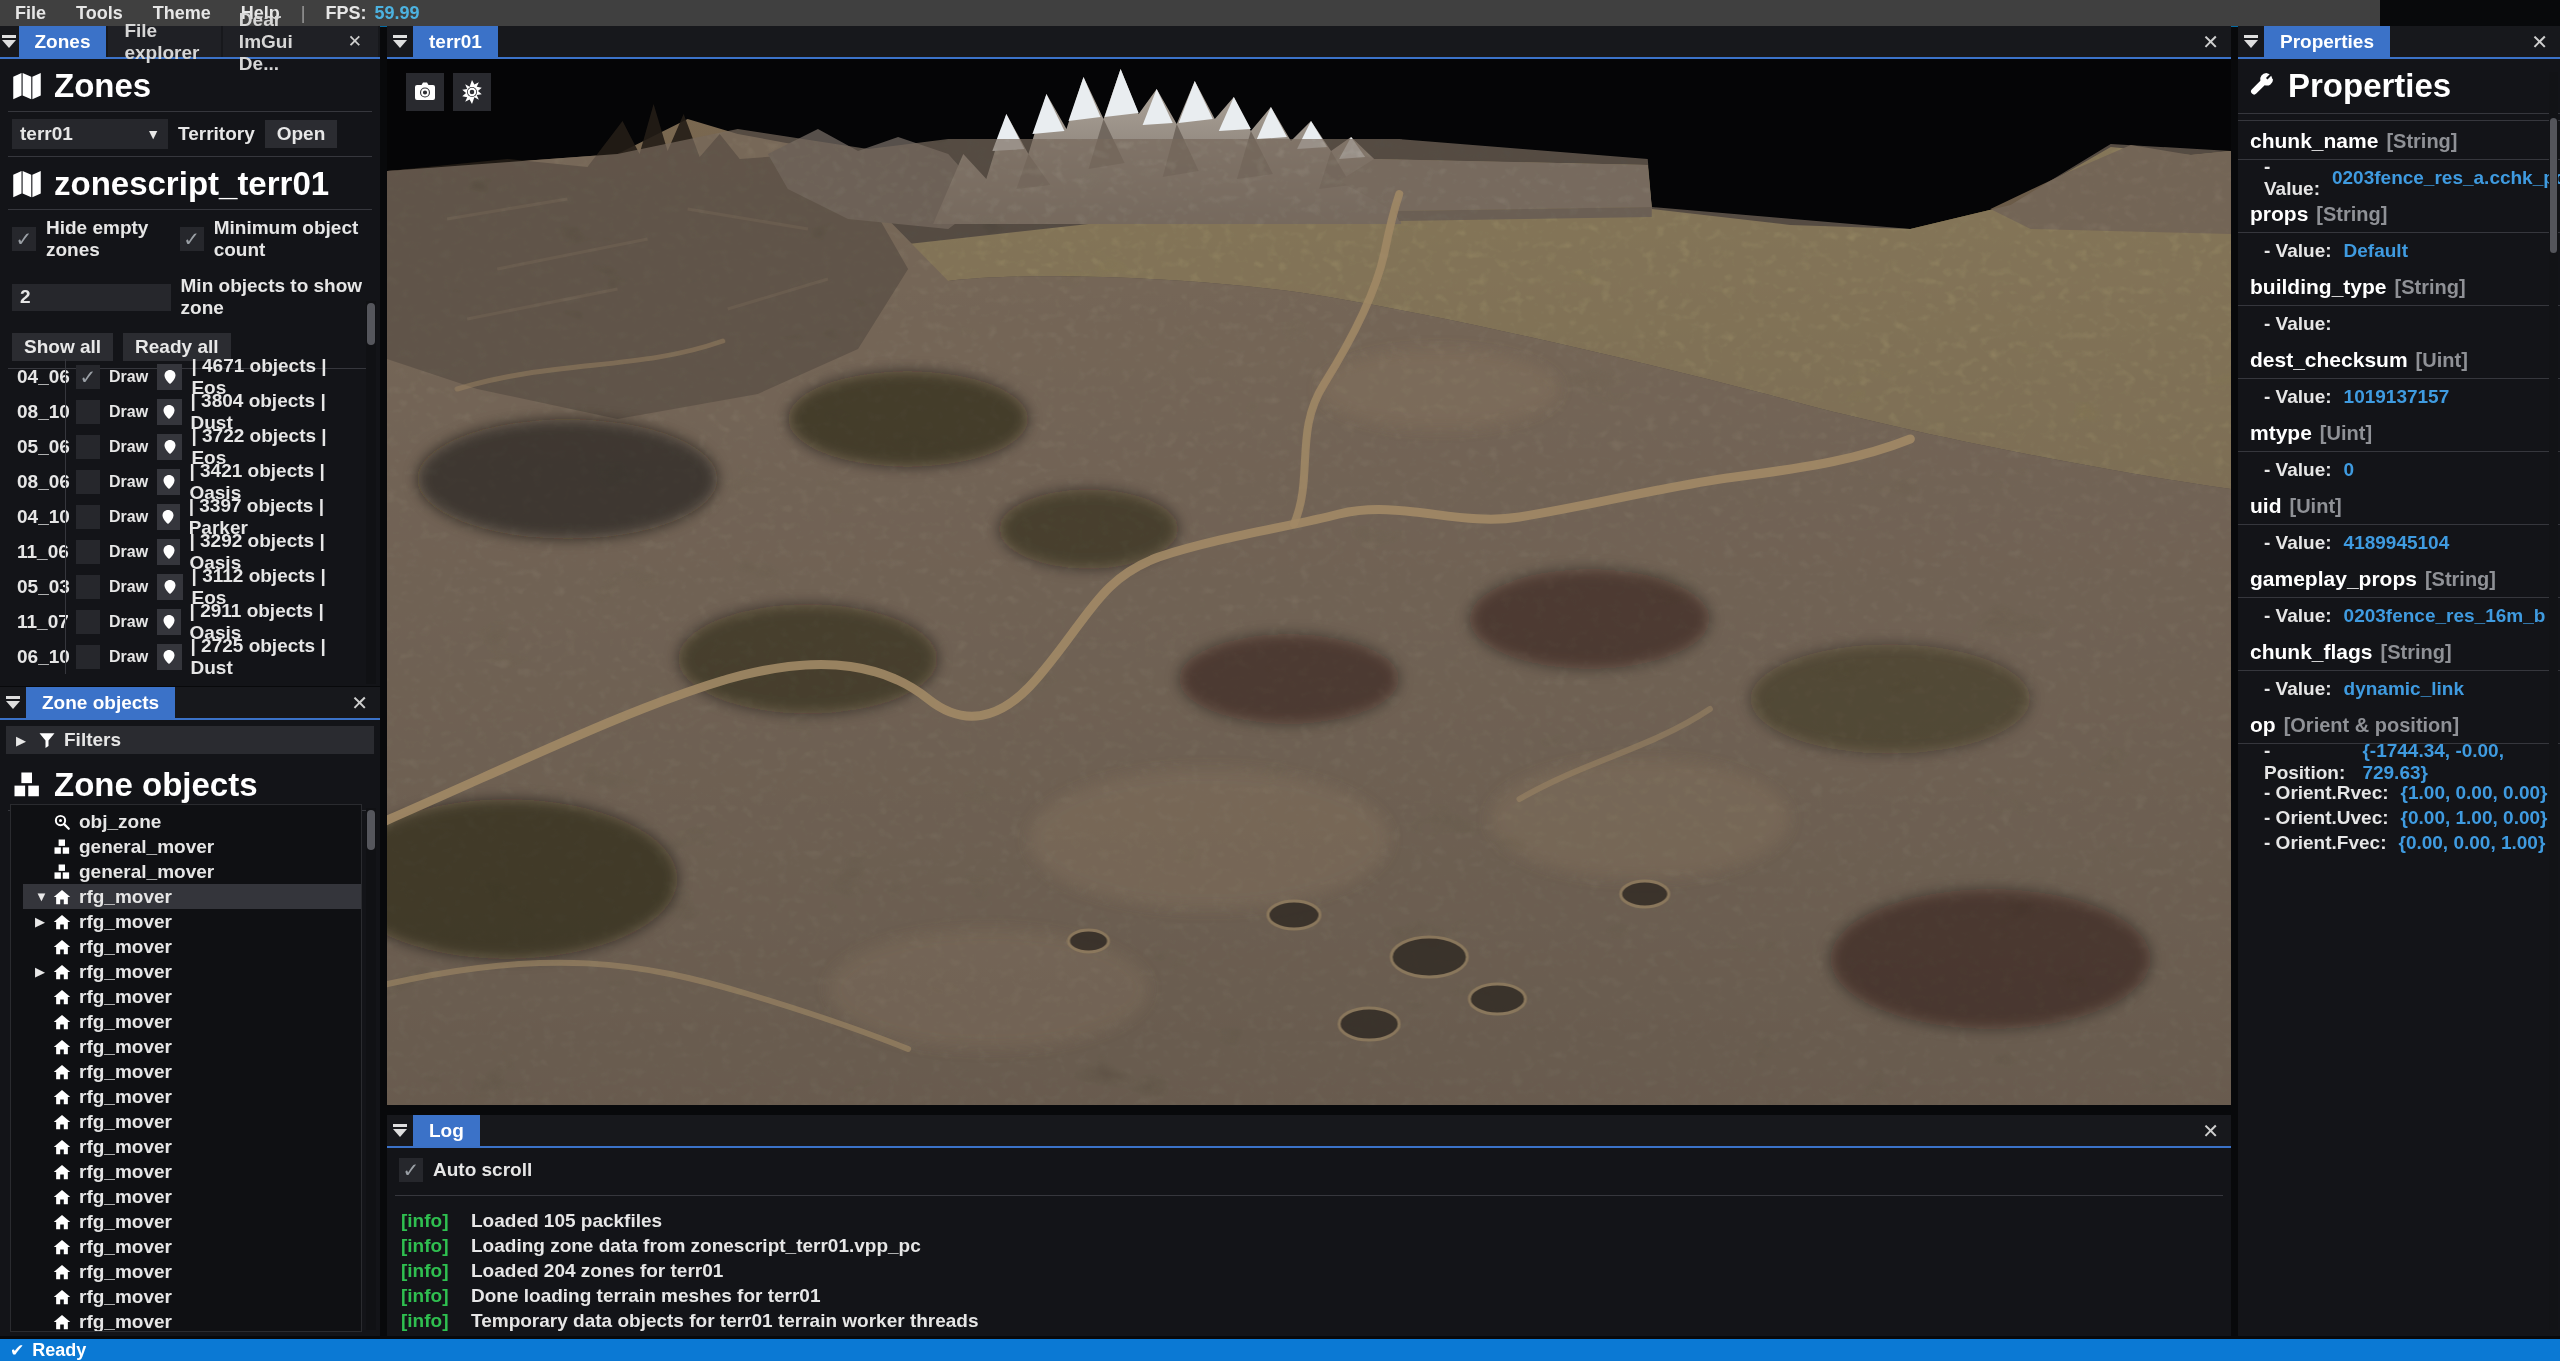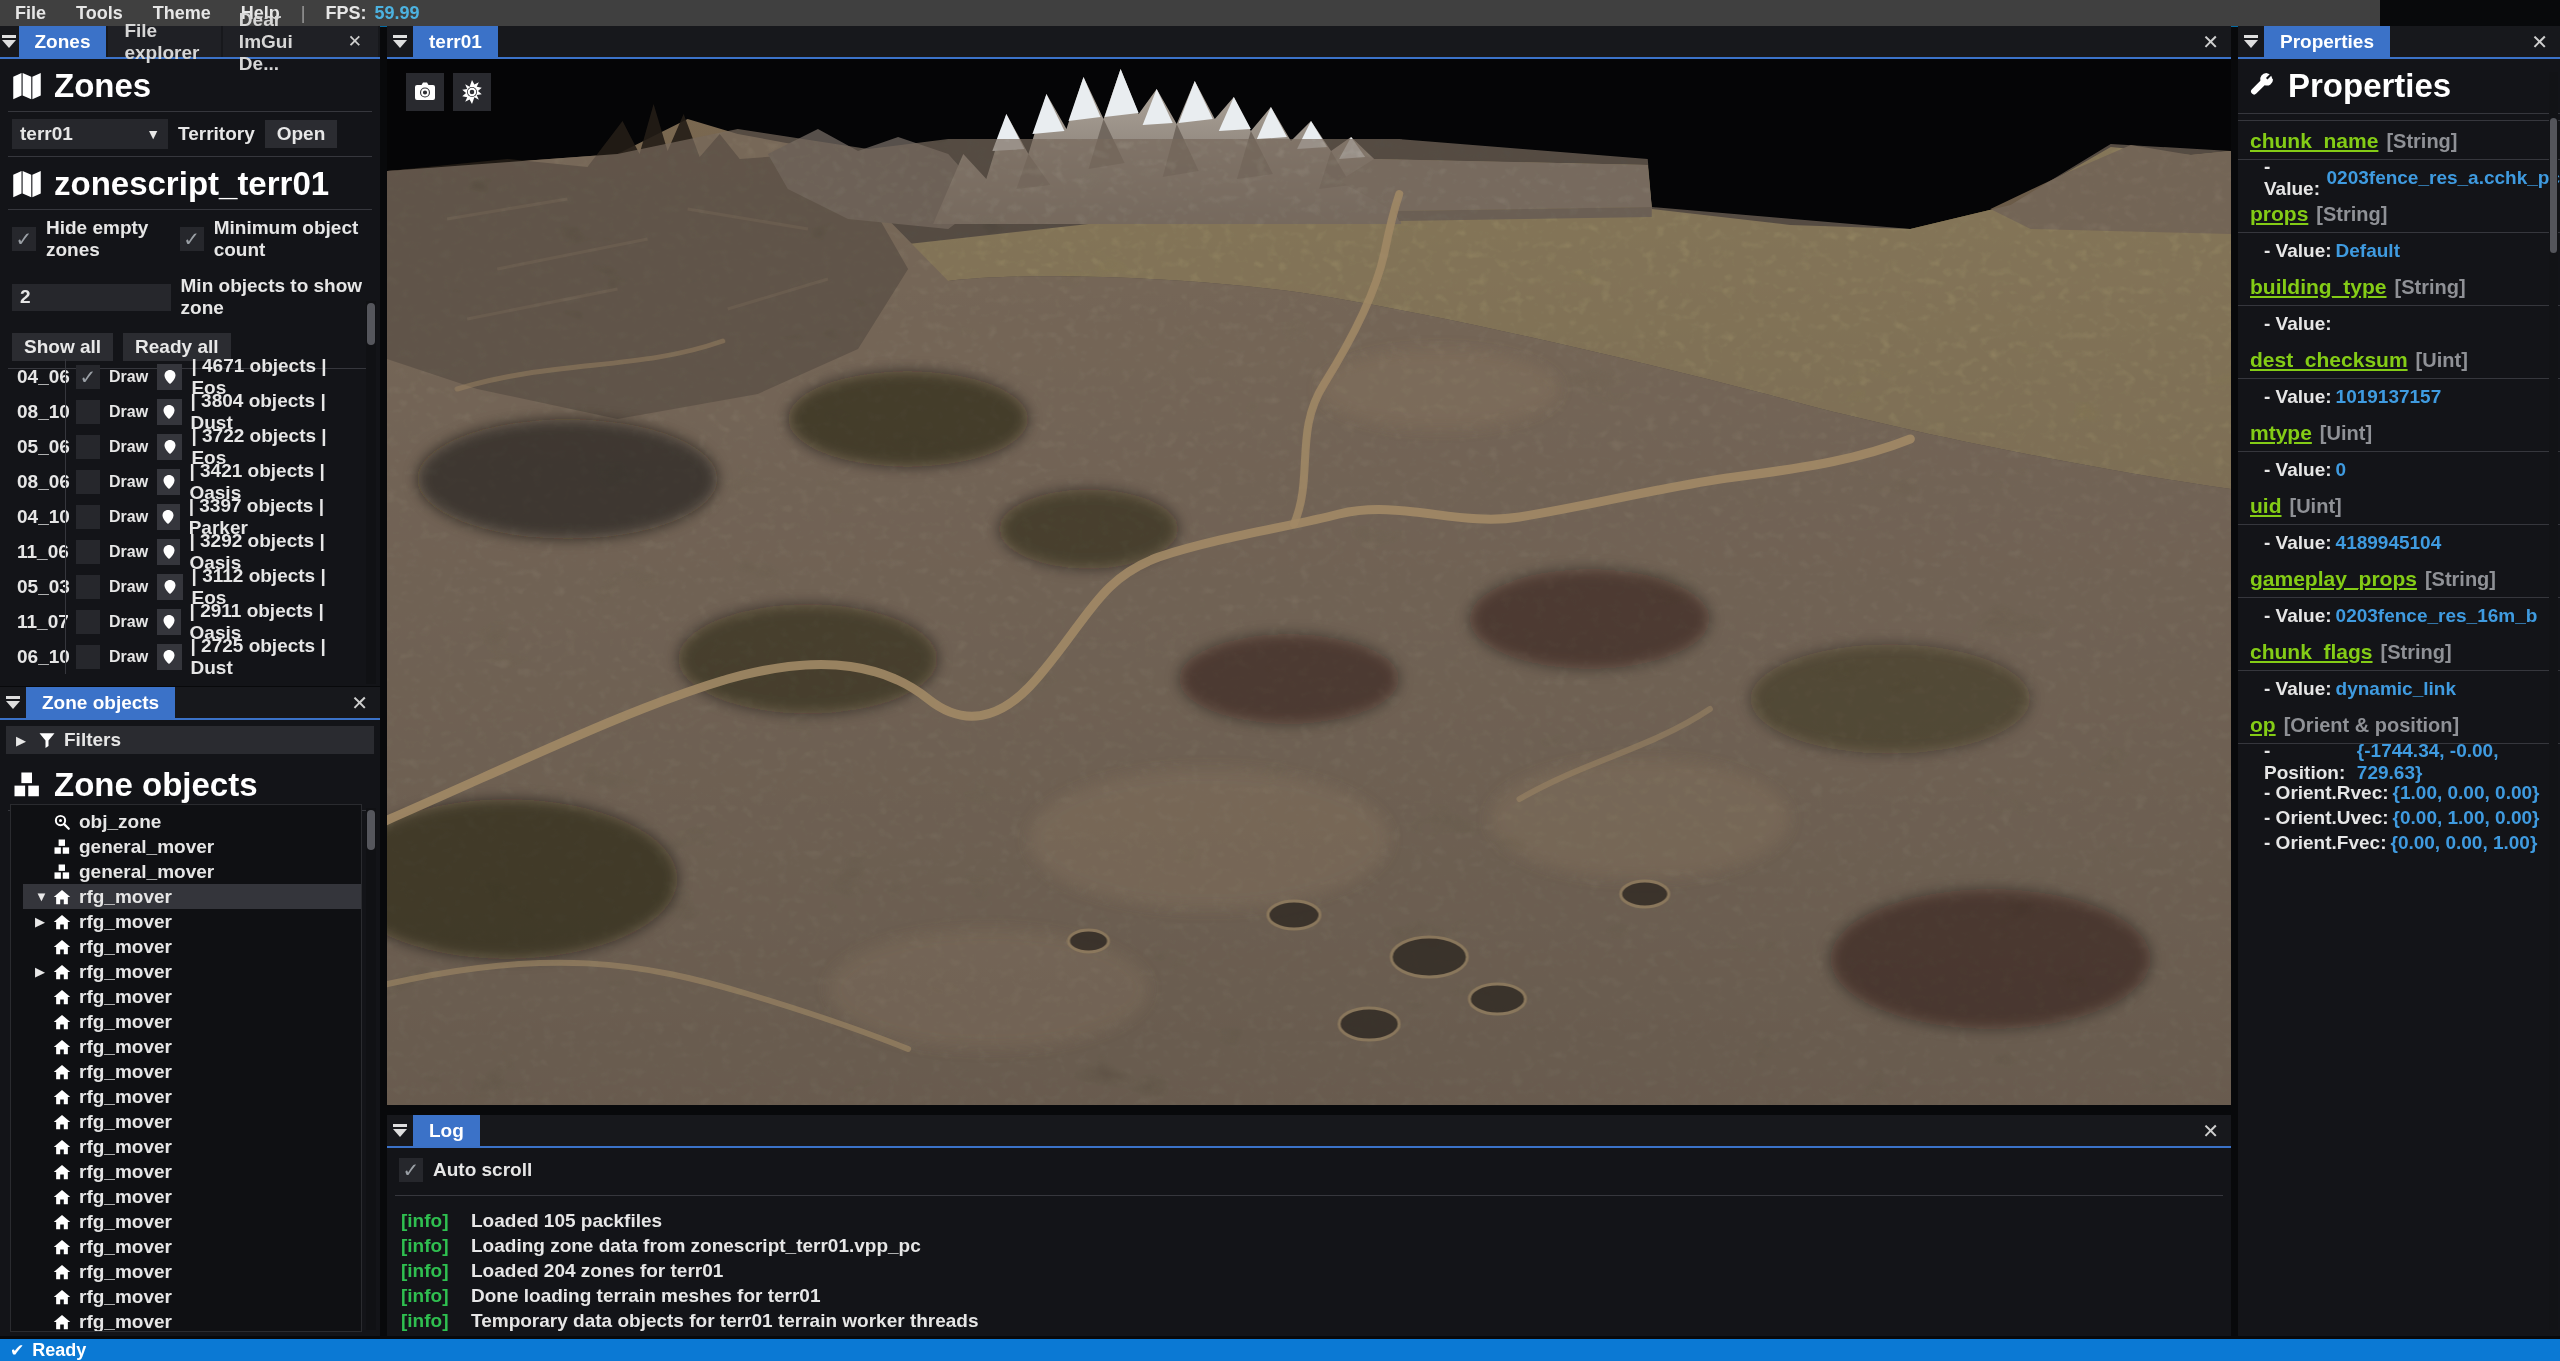--- a/index.html
+++ b/index.html
@@ -67,23 +67,23 @@
   .lrow{display:flex;height:25px;align-items:center;font-size:19px;}
   .linfo{color:#2fbf50;width:56px;}
   .lmsg{padding-left:14px;}
   
   .win-props{left:2238px;top:26px;width:322px;height:1310px;}
   .props-title{display:flex;align-items:center;gap:12px;padding:8px 12px 8px 10px;font-size:33px;color:#fff;border-bottom:1px solid #36373d;}
   .props-title2{height:6px;border-bottom:1px solid #36373d;margin-bottom:2px;}
   .pgroup{}
   .pname-row{display:flex;align-items:baseline;gap:8px;height:36px;align-items:center;padding-left:12px;border-top:1px solid #36373d;}
   .pname-row:first-child{border-top:none;}
-  .pname{font-size:21px;color:#84cc16;text-decoration:underline;}
+  .pname{font-size:21px;color:#ffffff;}
   .ptype{font-size:20px;color:#8f9196;}
-  .pval-row{display:flex;gap:4px;height:36px;align-items:center;padding-left:26px;font-size:19px;}
+  .pval-row{display:flex;gap:12px;height:36px;align-items:center;padding-left:26px;font-size:19px;}
   .pval-row.sep-top{border-top:1px solid #36373d;}
   .pval-row.compact{height:25px;}
   .pval{color:#3f9be0;}
   .props-scroll{position:absolute;right:2px;top:46px;bottom:6px;width:9px;background:#121316;}
   .props-scroll .thumb{position:absolute;left:1px;right:1px;top:46px;height:135px;background:#54555b;border-radius:4px;}
   
   .statusbar{position:absolute;left:0;top:1339px;width:2560px;height:22px;background:#0b79d4;
     display:flex;align-items:center;gap:8px;padding-left:10px;font-size:18px;color:#fff;}
   .statusbar .chk{font-size:17px;}
 </style>

